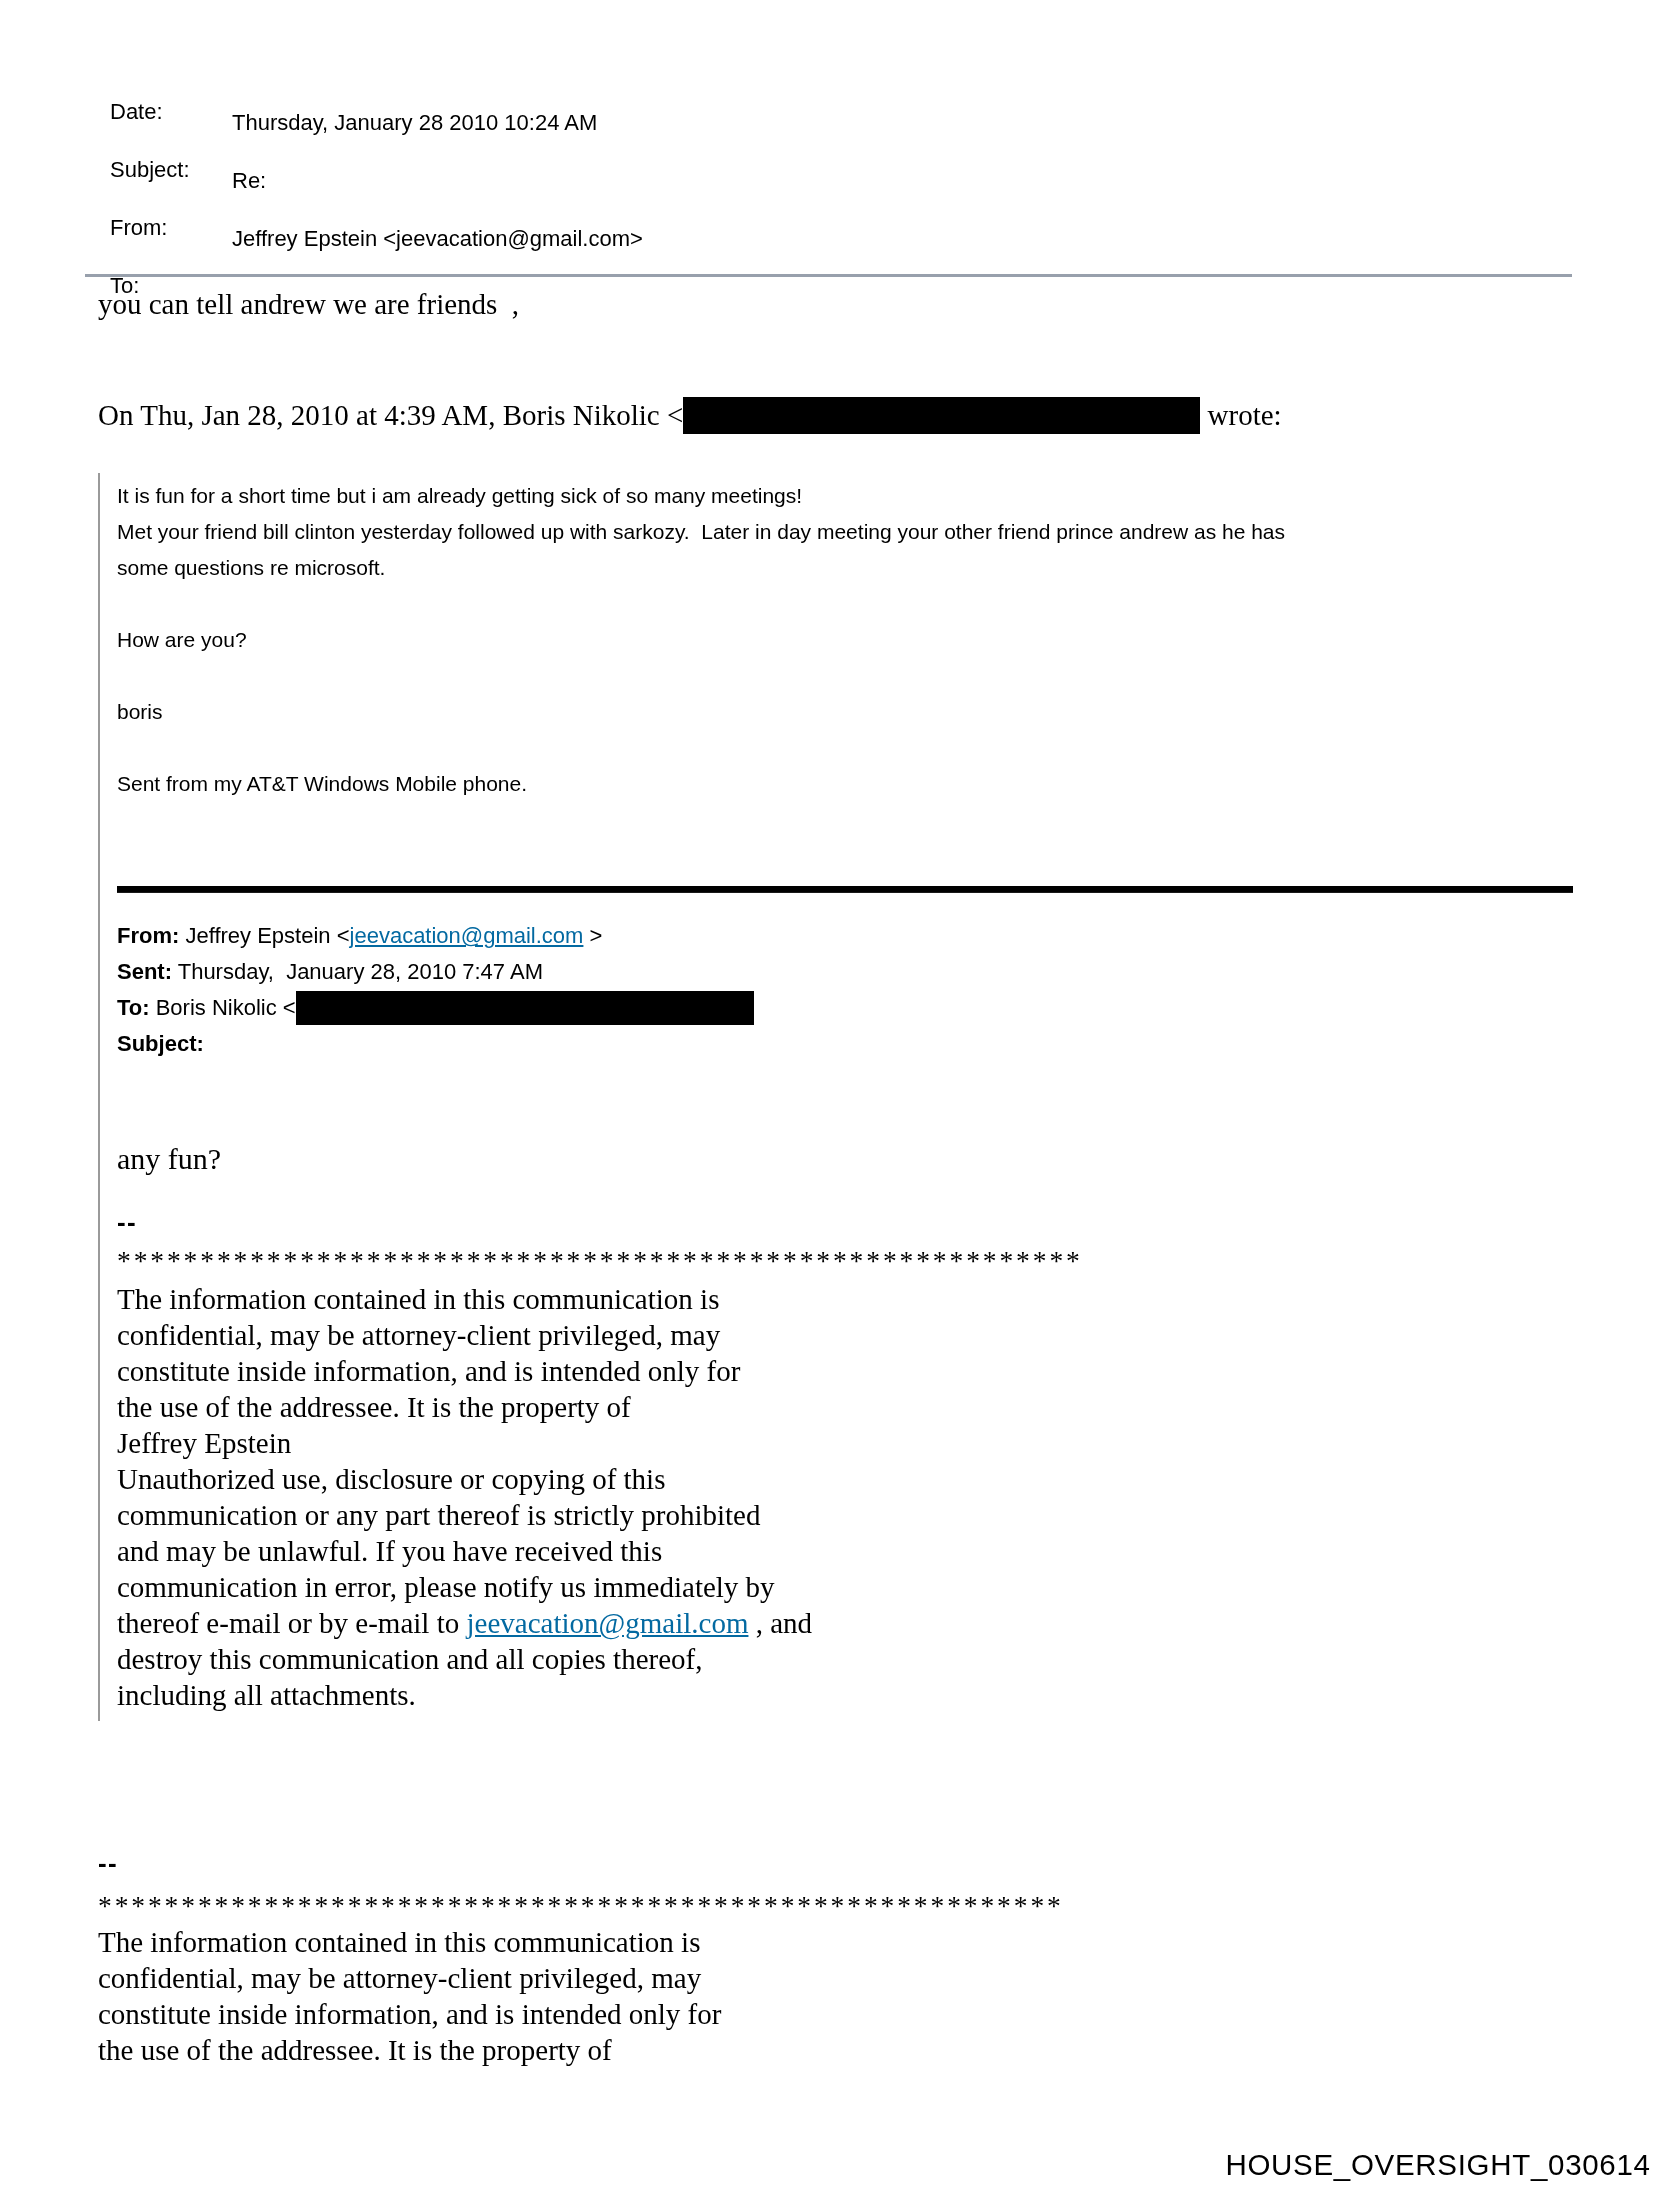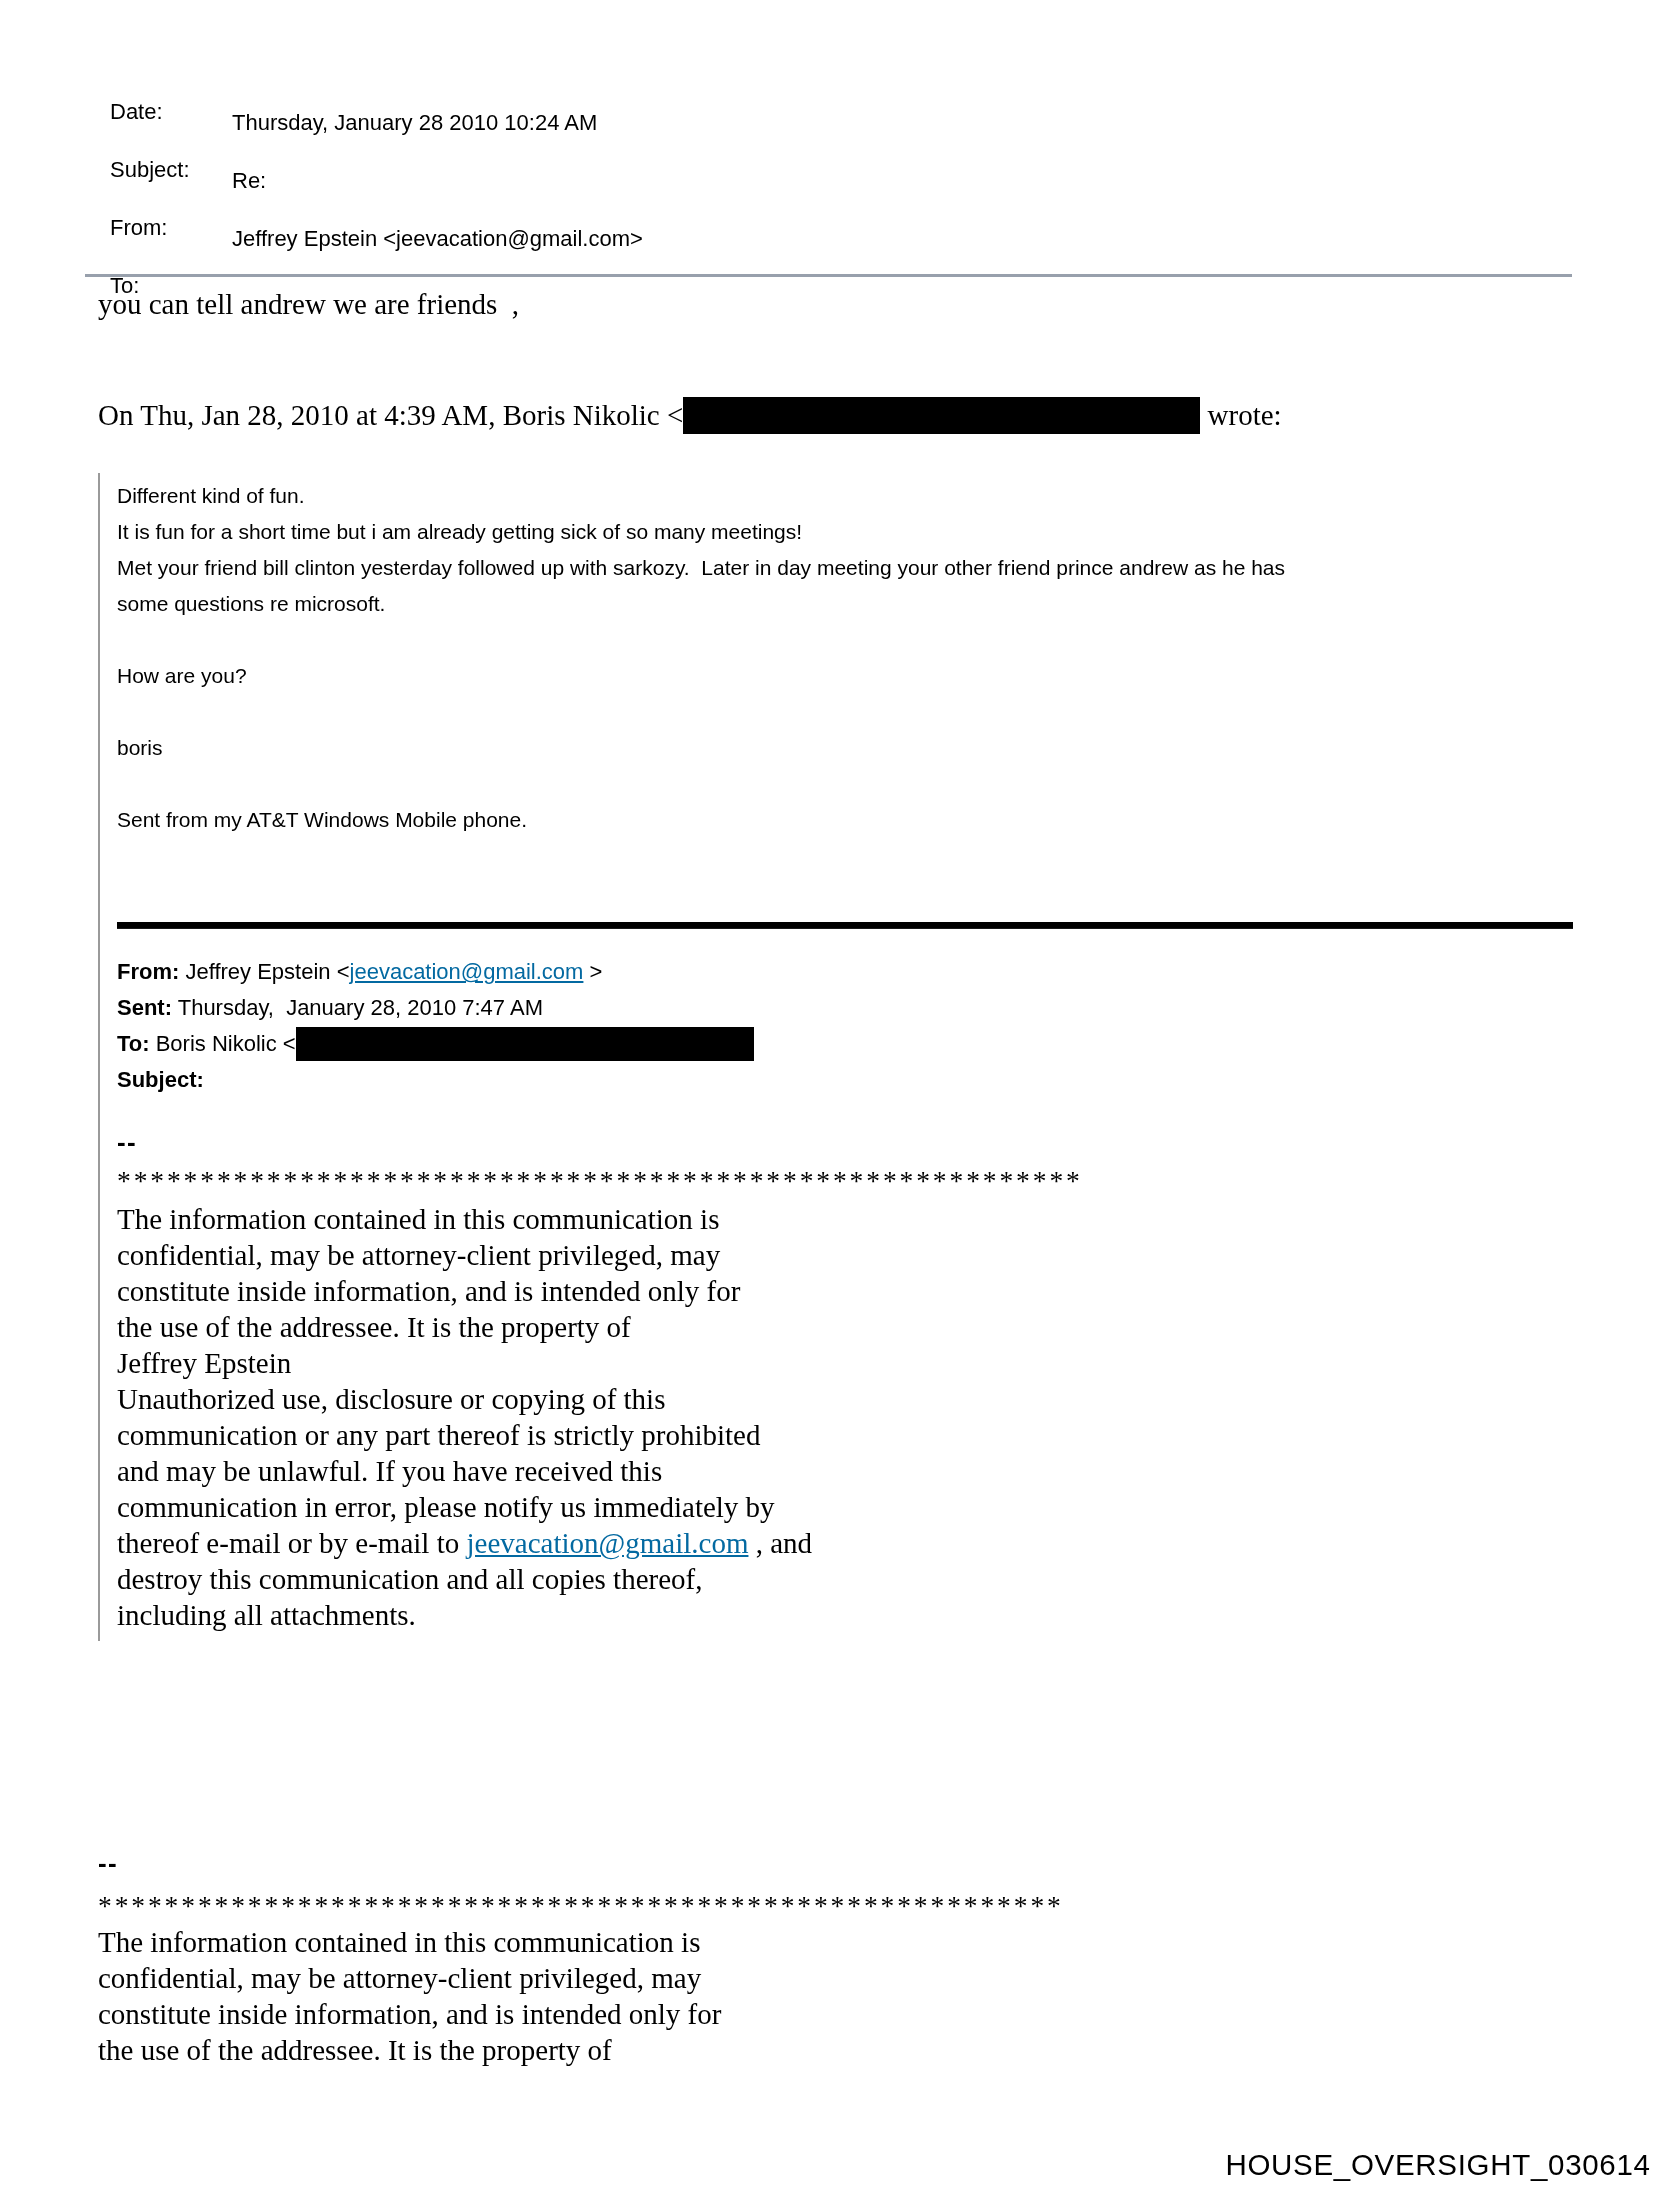--- a/index.html
+++ b/index.html
@@ -65,21 +65,20 @@
 
 <div class="hline"></div>
 
 <div class="bodyline serif">you can tell andrew we are friends  ,</div>
 
 <div class="onthu serif"><span>On Thu, Jan 28, 2010 at 4:39 AM, Boris Nikolic &lt;</span><span class="redact onthu-bar"></span><span> wrote:</span></div>
 
 <div class="quote">
 
   <div class="qline">
-      <div>Different kind of fun.</div>
       <div>It is fun for a short time but i am already getting sick of so many meetings!</div>
       <div>Met your friend bill clinton yesterday followed up with sarkozy.  Later in day meeting your other friend prince andrew as he has</div>
       <div>some questions re microsoft.</div>
       <div>&nbsp;</div>
       <div>How are you?</div>
       <div>&nbsp;</div>
       <div>boris</div>
       <div>&nbsp;</div>
       <div>Sent from my AT&amp;T Windows Mobile phone.</div>
       <div>&nbsp;</div>
@@ -88,20 +87,21 @@
 
   <div class="qdivider"></div>
 
   <div class="q2hdr">
     <div><span class="lbl">From:</span><span> Jeffrey Epstein &lt;</span><a class="maillink">jeevacation@gmail.com</a><span> &gt;</span></div>
     <div><span class="lbl">Sent:</span><span> Thursday,  January 28, 2010 7:47 AM</span></div>
     <div><span class="lbl">To:</span><span> Boris Nikolic &lt;</span><span class="redact q2-to"></span></div>
     <div><span class="lbl">Subject:</span></div>
   </div>
 
+  <div class="anyfun">any fun?</div>
 
   <div class="dashes">--</div>
   <div class="stars">**********************************************************</div>
 
   <div class="disc">
     <div><div>The information contained in this communication is</div><div>confidential, may be attorney-client privileged, may</div><div>constitute inside information, and is intended only for</div><div>the use of the addressee. It is the property of</div><div>Jeffrey Epstein</div><div>Unauthorized use, disclosure or copying of this</div><div>communication or any part thereof is strictly prohibited</div><div>and may be unlawful. If you have received this</div><div>communication in error, please notify us immediately by</div></div>
     <div><span>thereof e-mail or by e-mail to </span><a class="maillink">jeevacation@gmail.com</a><span> , and</span></div>
     <div><div>destroy this communication and all copies thereof,</div><div>including all attachments.</div></div>
   </div>
 </div>

